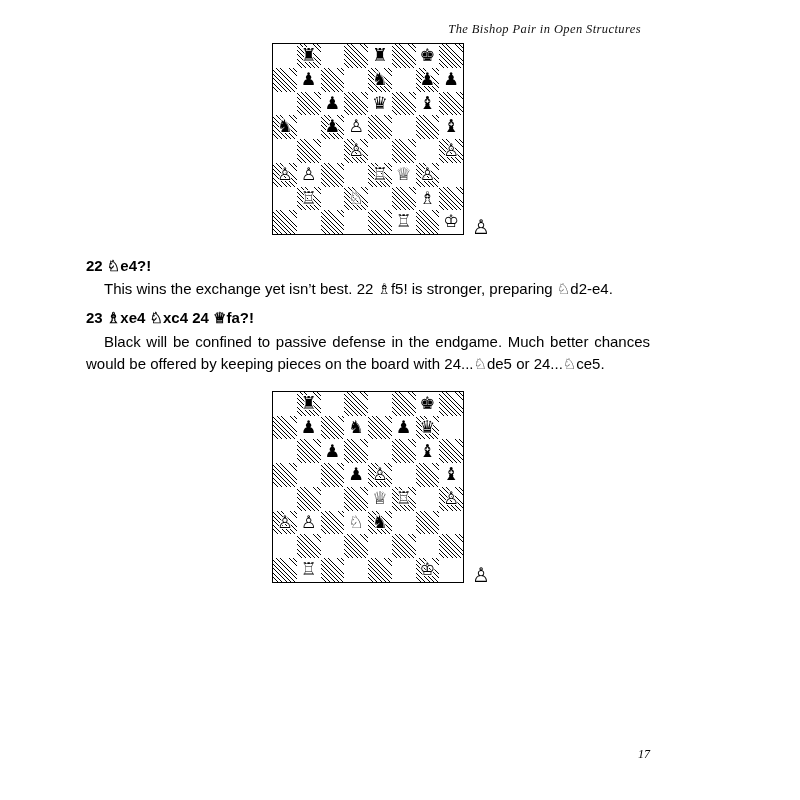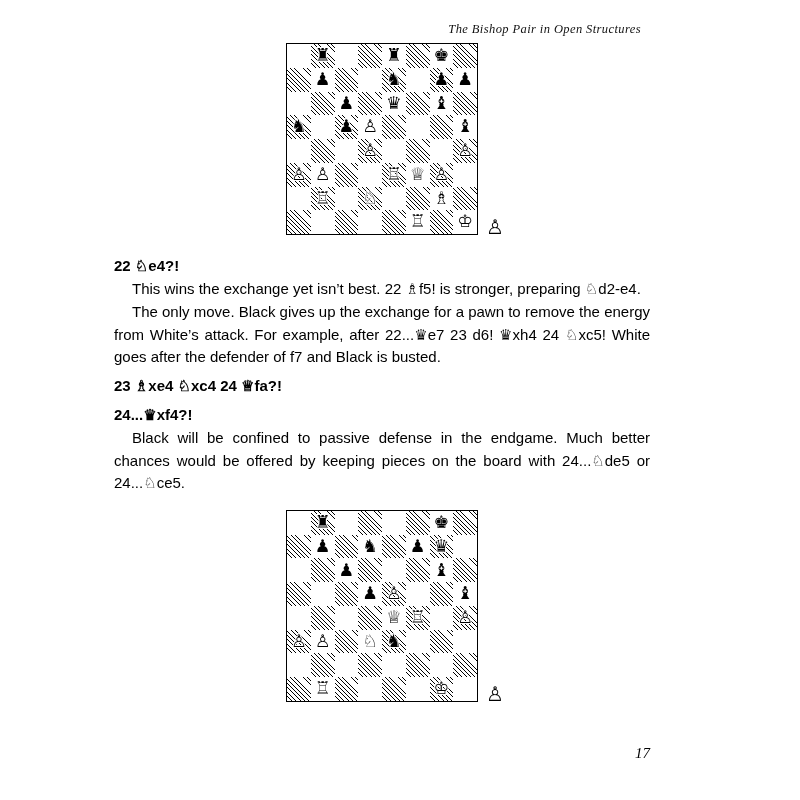--- a/index.html
+++ b/index.html
@@ -14,21 +14,21 @@
     color: #000000;
     position: relative;
     overflow: hidden;
   }
   .page {
     position: absolute;
     left: 0; top: 0;
     width: 800px;
     height: 800px;
     box-sizing: border-box;
-    padding: 22px 150px 20px 114px;
+    padding: 22px 150px 20px 86px;
   }
   .running-head {
     text-align: right;
     font-family: "Liberation Serif", serif;
     font-style: italic;
     font-size: 12.5px;
     letter-spacing: 0.4px;
     color: #111;
     margin: 0 0 6px 0;
     padding-right: 9px;
@@ -104,21 +104,21 @@
     text-indent: 18px;
     text-align: justify;
   }
   .gap-before-board { height: 16px; }
   .page-num {
     position: absolute;
     right: 150px;
     bottom: 38px;
     font-family: "Liberation Serif", serif;
     font-style: italic;
-    font-size: 15px;
+    font-size: 12px;
   }
 </style>
 </head>
 <body>
 
 <div class="page">
 
   <div class="running-head">The Bishop Pair in Open Structures</div>
 
   <div class="board-wrap">
@@ -241,23 +241,21 @@
             <span class="pc white">♔</span>
           </div>
         </div>
       <div class="turn-mark">♙</div>
     </div>
   </div>
 
   <div class="moves" id="moves">
       <div class="movehead">22 ♘e4?!</div>
       <div class="para">This wins the exchange yet isn’t best. 22 ♗f5! is stronger, preparing ♘d2-e4.</div>
-      <div class="para">The only move. Black gives up the exchange for a pawn to remove the energy from White’s attack. For example, after 22...♛e7 23 d6! ♛xh4 24 ♘xc5! White goes after the defender of f7 and Black is busted.</div>
       <div class="movehead">23 ♗xe4 ♘xc4 24 ♕fa?!</div>
-      <div class="movehead">24...♛xf4?!</div>
       <div class="para">Black will be confined to passive defense in the endgame. Much better chances would be offered by keeping pieces on the board with 24...♘de5 or 24...♘ce5.</div>
     </div>
 
   <div class="gap-before-board"></div>
 
   <div class="board-wrap">
     <div class="board-block">
       <div class="board" id="board2">
           <div class="sq light"></div>
           <div class="sq dark">

